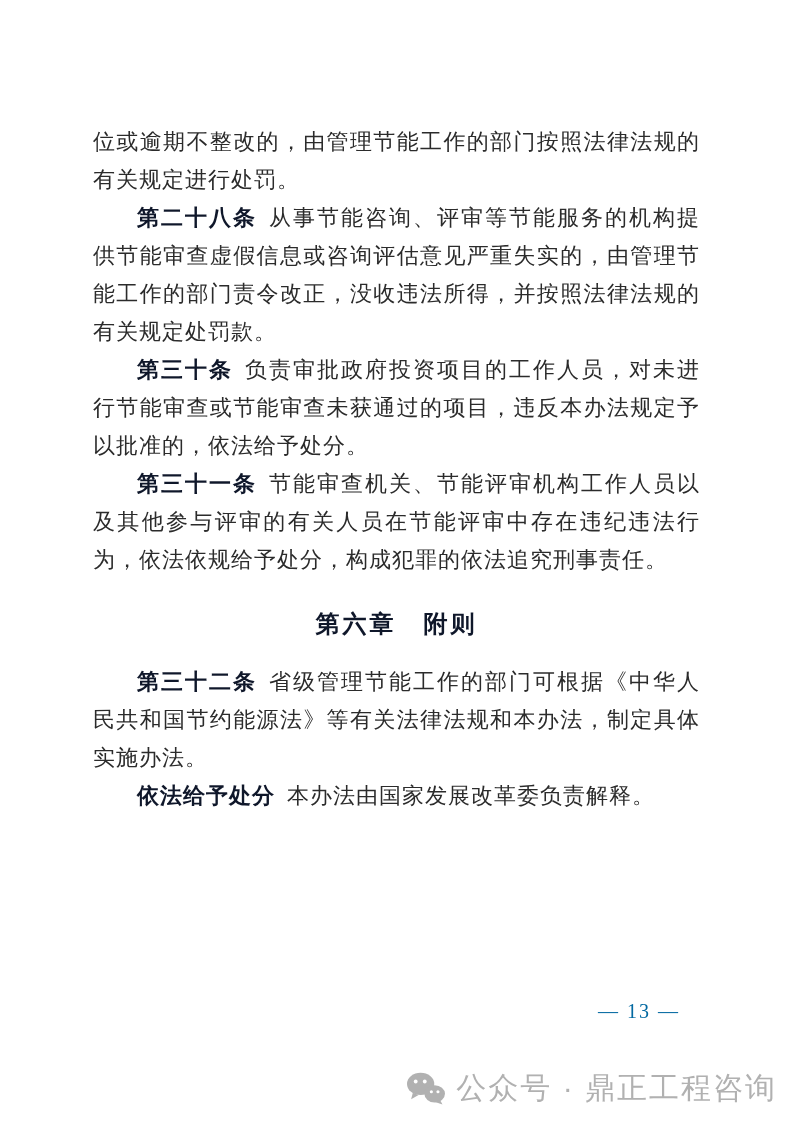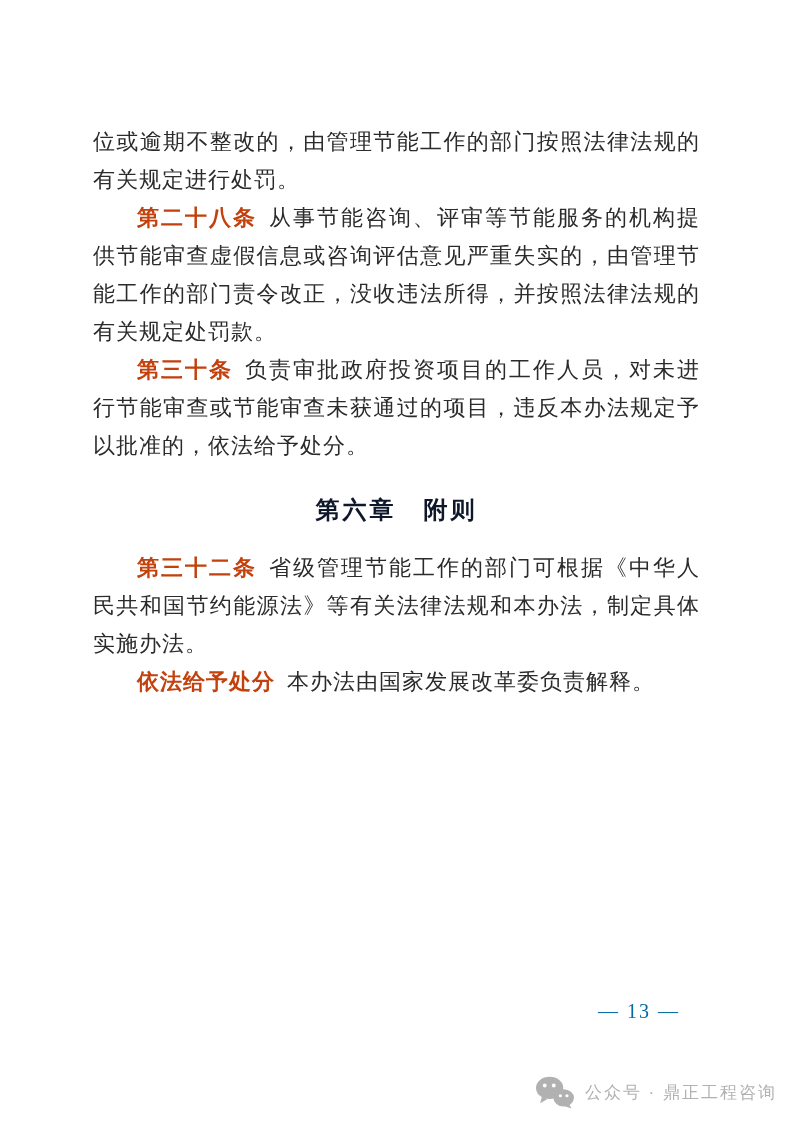--- a/index.html
+++ b/index.html
@@ -26,21 +26,21 @@
   p.para {
     margin: 0;
     text-align: justify;
     letter-spacing: 1px;
   }
   p.para.indent {
     text-indent: 2em;
   }
   .article-no {
     font-weight: bold;
-    color: #c2410c;
+    color: #0f172a;
     margin-right: 0.55em;
   }
   .chapter-heading {
     margin: 26px 0 20px 0;
     text-align: center;
     font-weight: bold;
     font-size: 24px;
     letter-spacing: 3px;
     color: #0f172a;
   }
@@ -54,38 +54,39 @@
     font-family: "Liberation Serif", serif;
   }
   .watermark {
     position: absolute;
     right: 17px;
     bottom: 14px;
     display: flex;
     align-items: center;
     gap: 10px;
     font-family: "Liberation Sans", sans-serif;
-    font-size: 17px;
+    font-size: 30px;
     letter-spacing: 2px;
     color: #b1b1b1;
     user-select: none;
   }
   .watermark svg {
     display: block;
   }
 </style>
 </head>
 <body>
 
 <div class="page">
 
   <div class="doc-body" id="doc-body">
       <p class="para"><span>位或逾期不整改的，由管理节能工作的部门按照法律法规的有关规定进行处罚。</span></p>
       <p class="para indent"><span class="article-no">第二十八条</span><span>从事节能咨询、评审等节能服务的机构提供节能审查虚假信息或咨询评估意见严重失实的，由管理节能工作的部门责令改正，没收违法所得，并按照法律法规的有关规定处罚款。</span></p>
       <p class="para indent"><span class="article-no">第三十条</span><span>负责审批政府投资项目的工作人员，对未进行节能审查或节能审查未获通过的项目，违反本办法规定予以批准的，依法给予处分。</span></p>
+      <p class="para indent"><span class="article-no">第三十一条</span><span>节能审查机关、节能评审机构工作人员以及其他参与评审的有关人员在节能评审中存在违纪违法行为，依法依规给予处分，构成犯罪的依法追究刑事责任。</span></p>
       <p class="chapter-heading">第六章　附则</p>
       <p class="para indent"><span class="article-no">第三十二条</span><span>省级管理节能工作的部门可根据《中华人民共和国节约能源法》等有关法律法规和本办法，制定具体实施办法。</span></p>
       <p class="para indent"><span class="article-no">依法给予处分</span><span>本办法由国家发展改革委负责解释。</span></p>
     </div>
 
   <div class="page-number">— 13 —</div>
 
   <div class="watermark">
     <svg width="40" height="33" viewBox="0 0 48 40" aria-hidden="true">
       <g fill="#b1b1b1">

